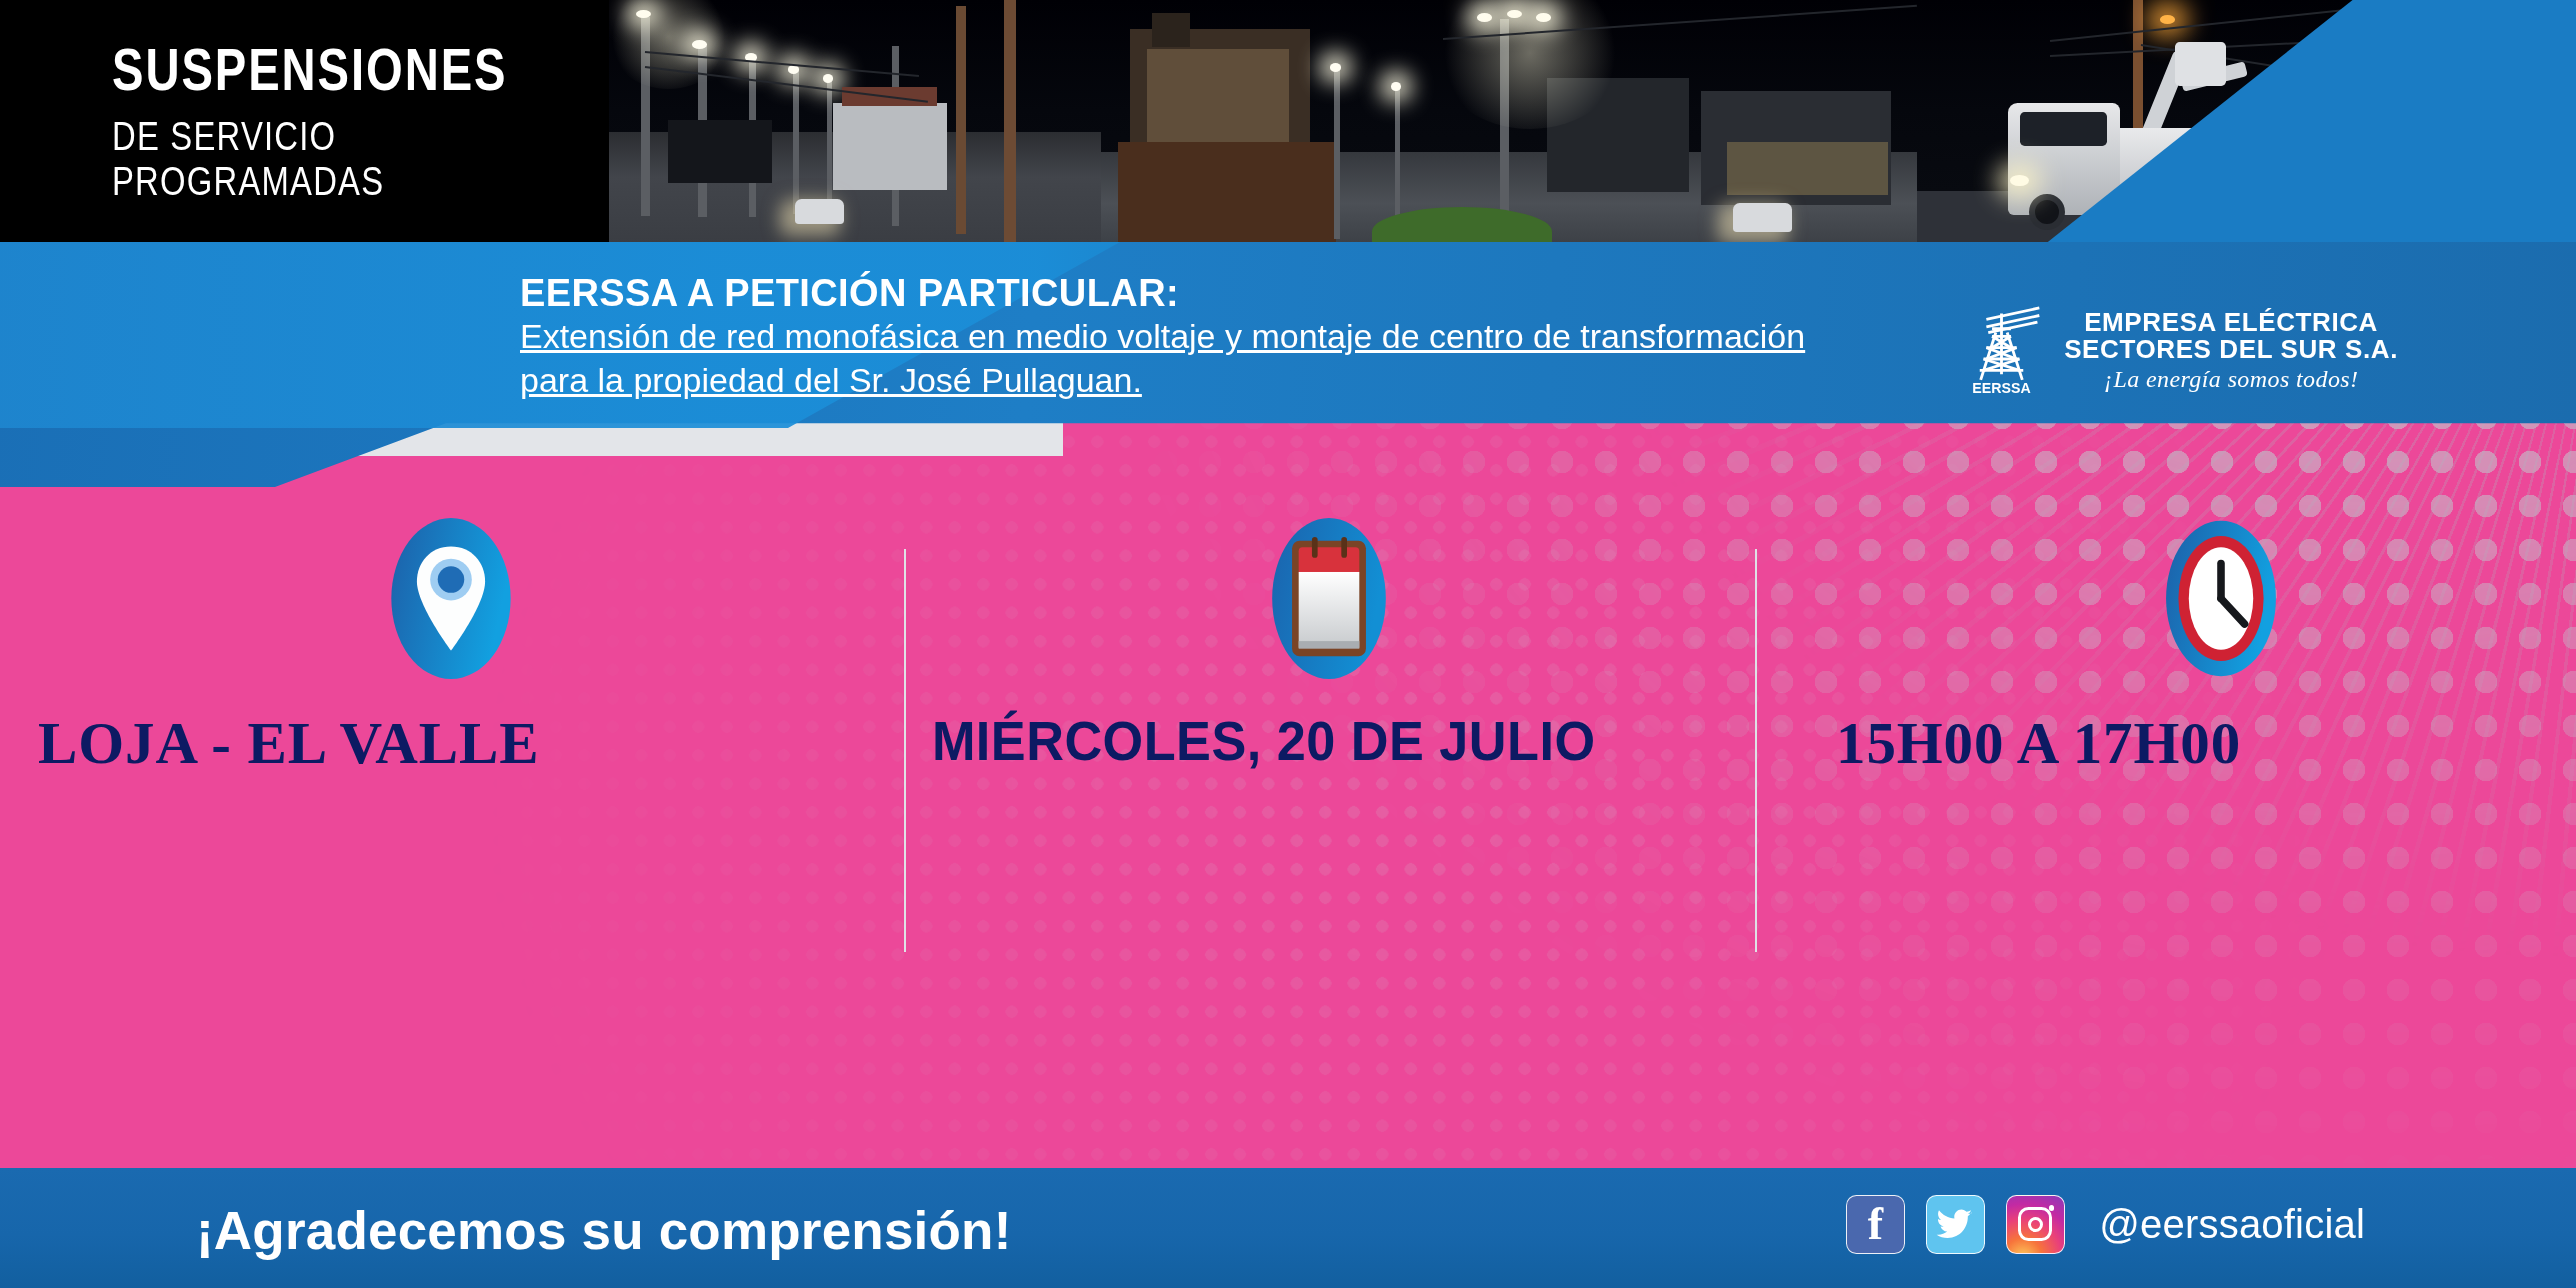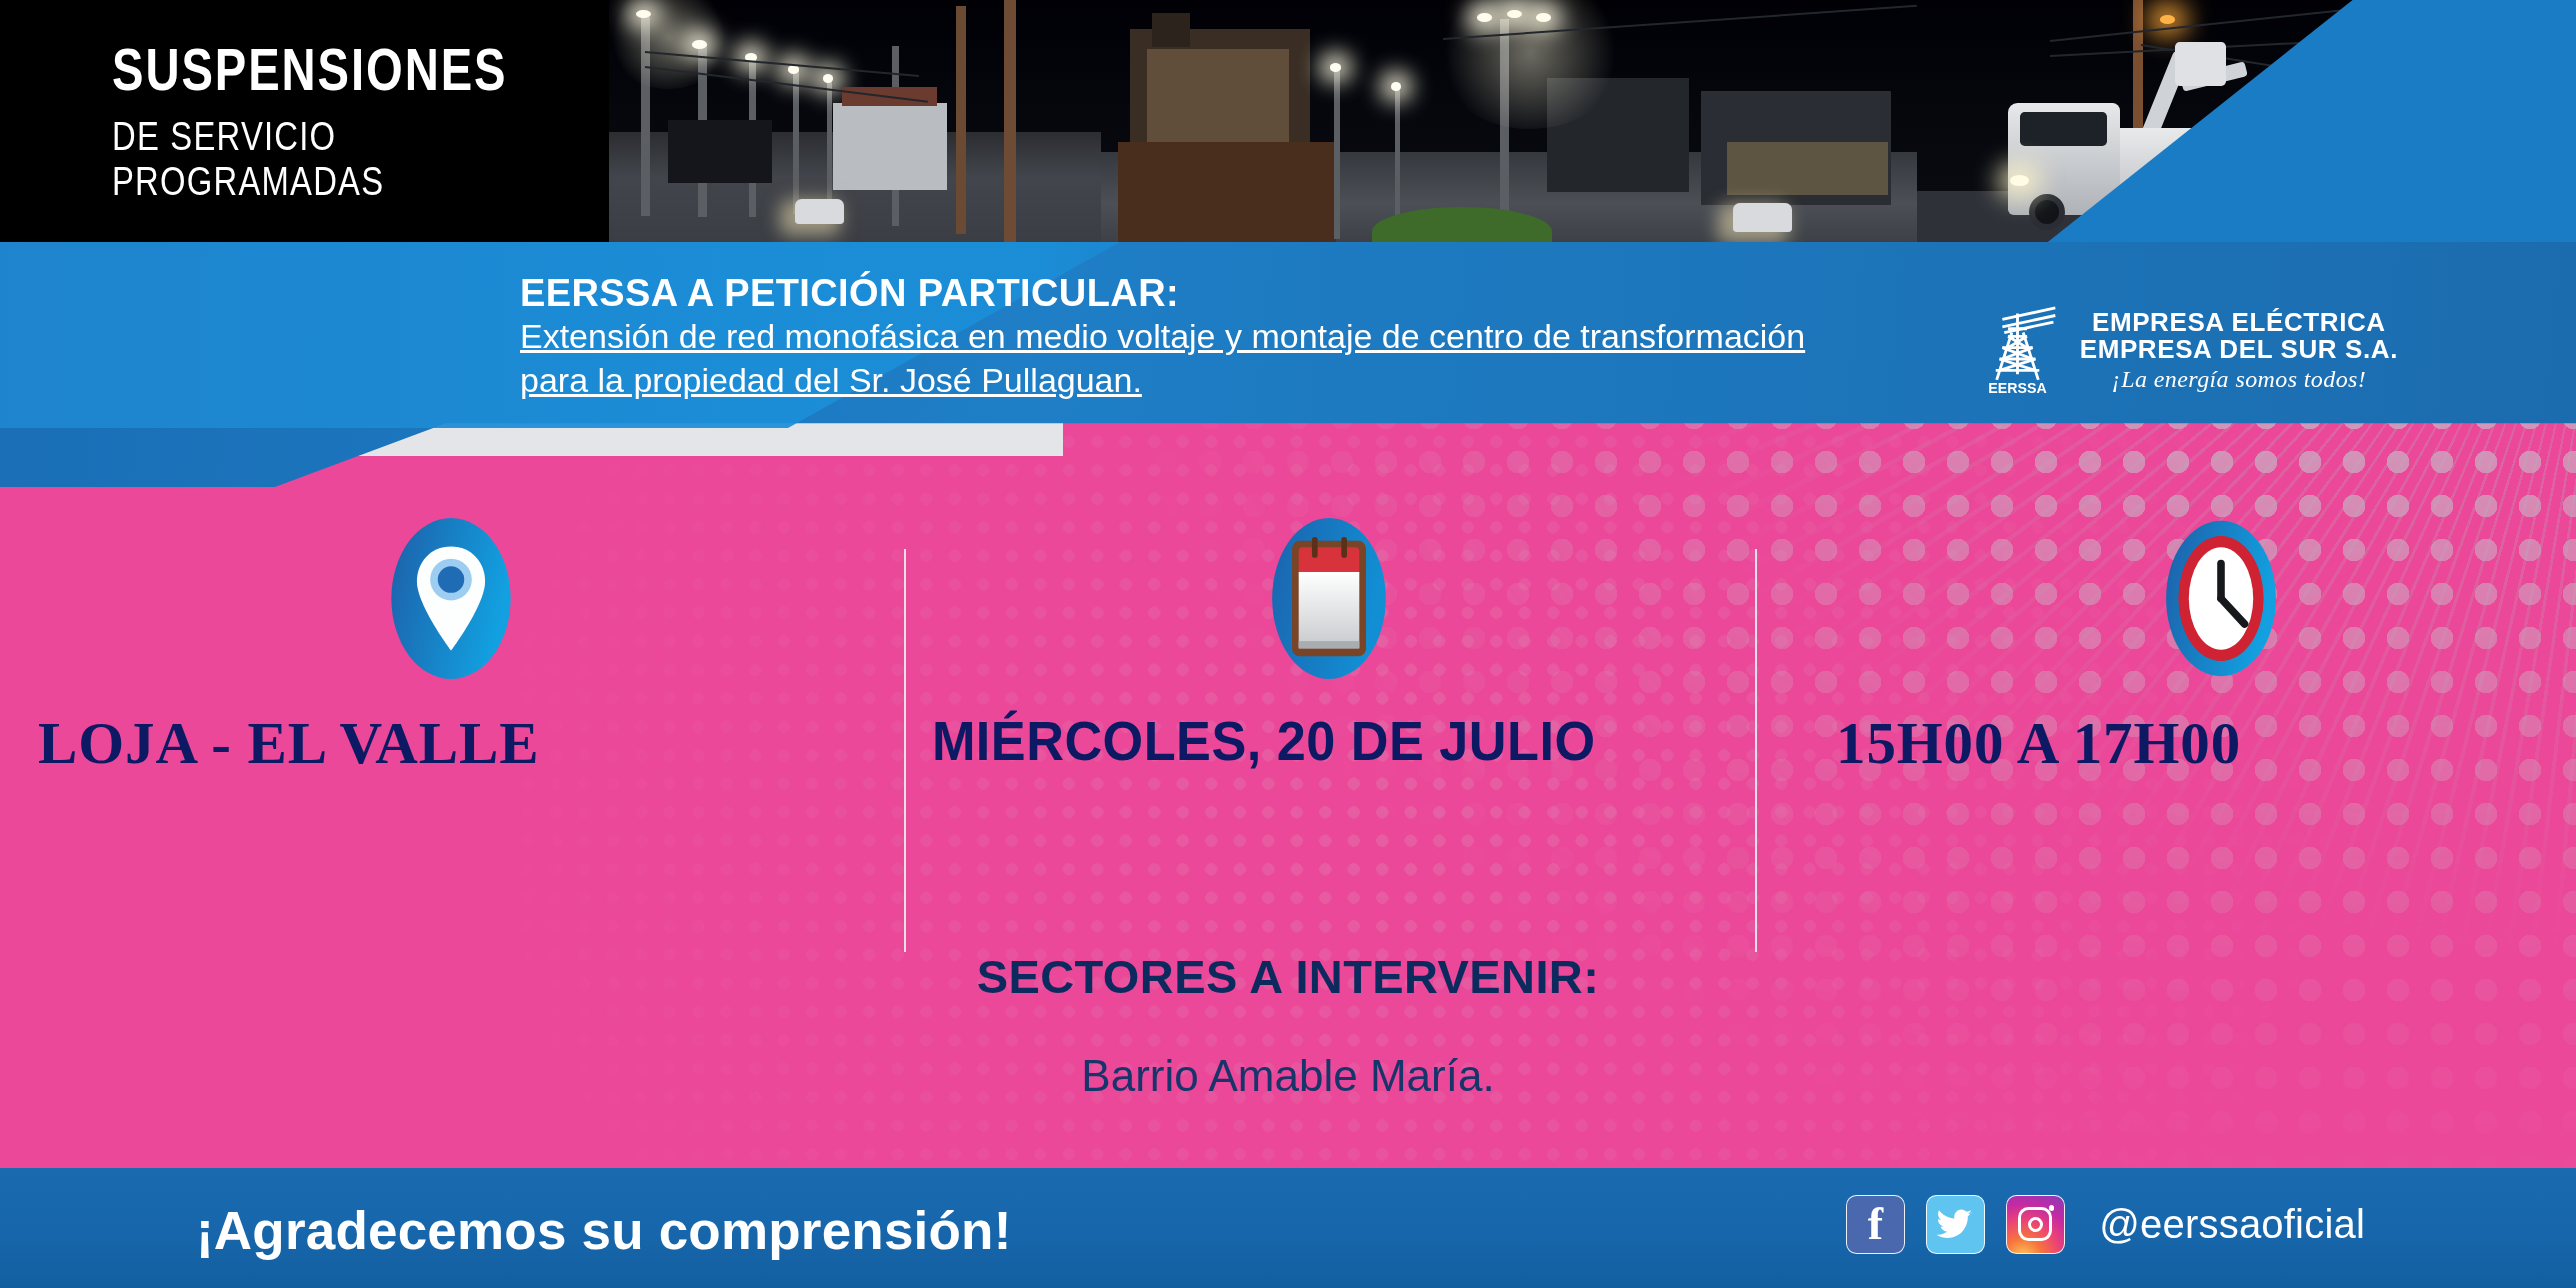--- a/index.html
+++ b/index.html
@@ -269,21 +269,21 @@
           <path d="M40 30 L24 80 M52 30 L68 80"></path>
           <path d="M30 46 L62 46 M27 58 L65 58 M23 70 L69 70"></path>
           <path d="M30 46 L62 58 M62 46 L30 58 M27 58 L65 70 M65 58 L27 70"></path>
           <path d="M36 34 L56 34 M36 34 L56 46 M56 34 L36 46"></path>
         </g>
         <text x="46" y="94" fill="#fff" font-size="15" font-weight="700" text-anchor="middle" font-family="Liberation Sans, sans-serif">EERSSA</text>
       </svg>
     </div>
     <div class="logo-txt">
       <div class="lg1">EMPRESA ELÉCTRICA</div>
-      <div class="lg2">EMPRESA DEL SUR S.A.</div>
+      <div class="lg2">SECTORES DEL SUR S.A.</div>
       <div class="lg3">¡La energía somos todos!</div>
     </div>
   </div>
 
   <div class="divider dv1"></div>
   <div class="divider dv2"></div>
 
   <div class="cols">
 
     <div class="col c1">
@@ -344,24 +344,20 @@
           <g stroke="#16181c" stroke-width="8" stroke-linecap="round" fill="none">
             <path d="M63 85 L63 48"></path>
             <path d="M63 85 L88 112"></path>
           </g>
         </svg>
       </div>
       <div class="col-label lbl-serif">15H00 A  17H00</div>
     </div>
   </div>
 
-  <div class="sectors">
-    <div class="sec-title">SECTORES A INTERVENIR:</div>
-    <div class="sec-body">Barrio Amable María.</div>
-  </div>
 
   <div class="footer">
     <div class="foot-msg">¡Agradecemos su comprensión!</div>
 
     <div class="socials">
       <div class="sico fb">
         <span>f</span>
       </div>
       <div class="sico tw">
         <svg width="38" height="32" viewBox="0 0 40 34">

